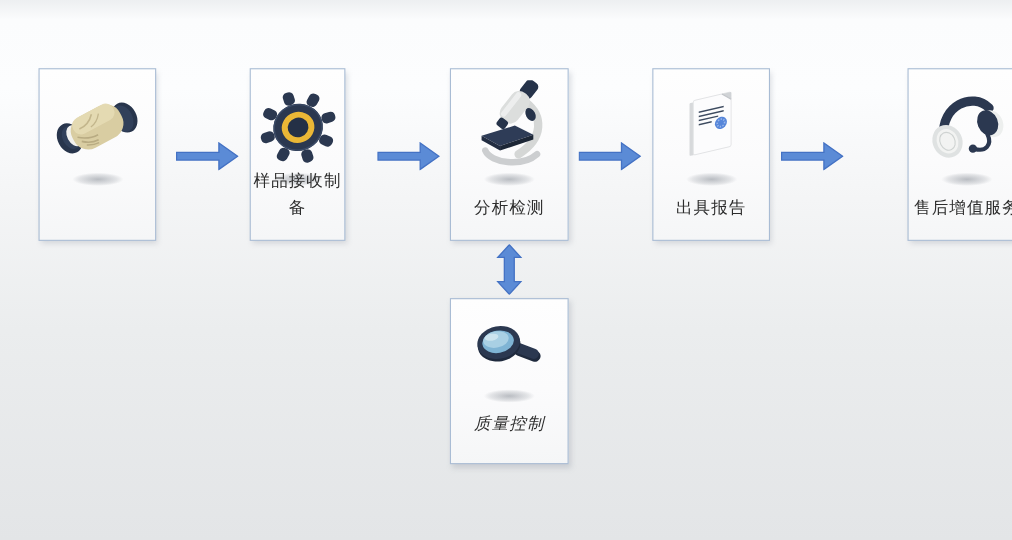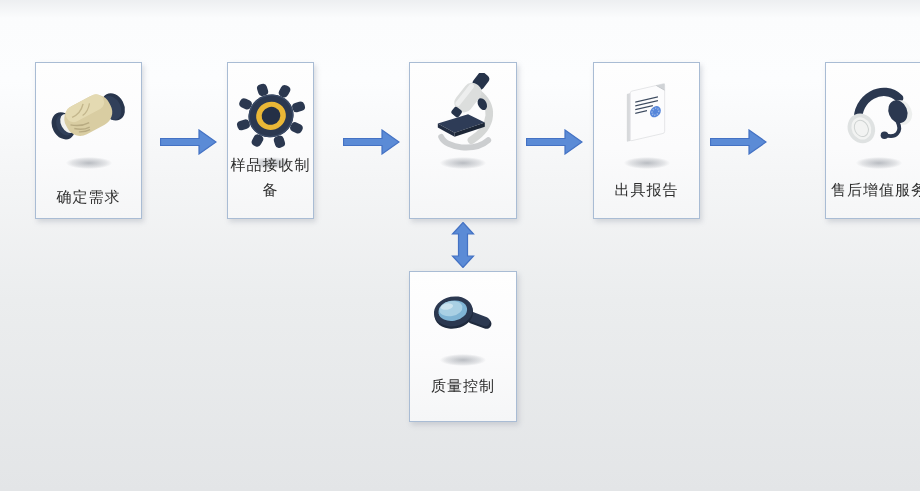--- a/index.html
+++ b/index.html
@@ -51,21 +51,20 @@
         <rect x="25" y="31" width="49" height="19" rx="9" fill="#e5dab3" opacity="0.95"></rect>
         <path d="M27,56 q8,7 17,7" stroke="#b8ab82" stroke-width="1.7" fill="none"></path>
         <path d="M25,50 q10,8 21,8" stroke="#b8ab82" stroke-width="1.7" fill="none"></path>
         <path d="M30,62 q7,4 13,4" stroke="#b8ab82" stroke-width="1.5" fill="none"></path>
         <path d="M50,35 q-8,9 -19,8" stroke="#c3b68c" stroke-width="1.7" fill="none"></path>
         <path d="M57,38 q-6,8 -14,9" stroke="#c3b68c" stroke-width="1.4" fill="none"></path>
       </g>
     </svg>
     <div class="icon-shadow"></div>
     <div class="box-label two-line">
-      <span>确定需求</span>
     </div>
   </div>
 
   <svg class="h-arrow" style="left:160px;" viewBox="0 0 57 26">
     <polygon points="0.5,9.5 39,9.5 39,1 56,13 39,25 39,16.5 0.5,16.5" fill="#5b8bd6" stroke="#4472c4" stroke-width="1.2"></polygon>
   </svg>
 
   <div class="flow-box" style="left:227px;top:62px;width:87px;height:157px;">
     <svg class="box-icon" width="84" height="84" viewBox="0 0 100 100">
       <g transform="translate(50,51) rotate(-18) scale(1,0.94) translate(-50,-51)">
@@ -104,20 +103,23 @@
       <polygon points="40,71 76,59 76,64 40,76" fill="#1c2636"></polygon>
       <g transform="rotate(38 50 36)">
         <rect x="43" y="-8" width="15" height="20" rx="5" fill="#26334a"></rect>
         <rect x="39.5" y="8" width="22" height="38" rx="10" fill="#dcdedd"></rect>
         <rect x="42.5" y="11" width="6" height="32" rx="3" fill="#f0f1f1" opacity="0.85"></rect>
         <rect x="45" y="44" width="11" height="10" rx="3" fill="#26334a"></rect>
       </g>
       <ellipse cx="73" cy="37" rx="5" ry="7.5" transform="rotate(-28 73 37)" fill="#26334a"></ellipse>
     </svg>
     <div class="icon-shadow"></div>
+    <div class="box-label">
+      <span>分析检测</span>
+    </div>
   </div>
 
   <svg class="h-arrow" style="left:526px;" viewBox="0 0 57 26">
     <polygon points="0.5,9.5 39,9.5 39,1 56,13 39,25 39,16.5 0.5,16.5" fill="#5b8bd6" stroke="#4472c4" stroke-width="1.2"></polygon>
   </svg>
 
   <div class="flow-box" style="left:593px;top:62px;width:107px;height:157px;">
     <svg class="box-icon" width="84" height="84" viewBox="0 0 100 100">
       <g transform="translate(30,22) skewY(-13)">
         <rect x="-4" y="2" width="5" height="57" rx="1" fill="#d7d9db"></rect>
@@ -156,21 +158,21 @@
     <div class="icon-shadow"></div>
     <div class="box-label">
       <span>售后增值服务</span>
     </div>
   </div>
 
   <svg class="v-arrow" viewBox="0 0 24 46">
     <polygon points="12,0.5 22.5,12 16.5,12 16.5,34 22.5,34 12,45.5 1.5,34 7.5,34 7.5,12 1.5,12" fill="#5b8bd6" stroke="#4472c4" stroke-width="1.2"></polygon>
   </svg>
 
-  <div class="flow-box branch" style="left:409px;top:271px;width:108px;height:151px;">
+  <div class="flow-box branch" style="left:409px;top:271px;width:108px;height:151px;font-style:italic;">
     <svg class="box-icon" width="78" height="78" viewBox="0 0 100 100">
       <g transform="rotate(-10 45 42)">
         <line x1="60" y1="52" x2="77" y2="62" stroke="#1f2a3d" stroke-width="13" stroke-linecap="round"></line>
         <line x1="59" y1="49" x2="76" y2="59" stroke="#2b3850" stroke-width="12" stroke-linecap="round"></line>
         <ellipse cx="38" cy="42" rx="25" ry="19" fill="#1f2a3d"></ellipse>
         <ellipse cx="38" cy="39" rx="25" ry="19" fill="#2b3850"></ellipse>
         <ellipse cx="37.5" cy="38" rx="18.5" ry="13" fill="#7fb4d4"></ellipse>
         <ellipse cx="35.5" cy="35" rx="15" ry="9.5" fill="#a9d0e4"></ellipse>
         <ellipse cx="31" cy="31.5" rx="8" ry="4" fill="#cfe6f0" opacity="0.9"></ellipse>
       </g>

